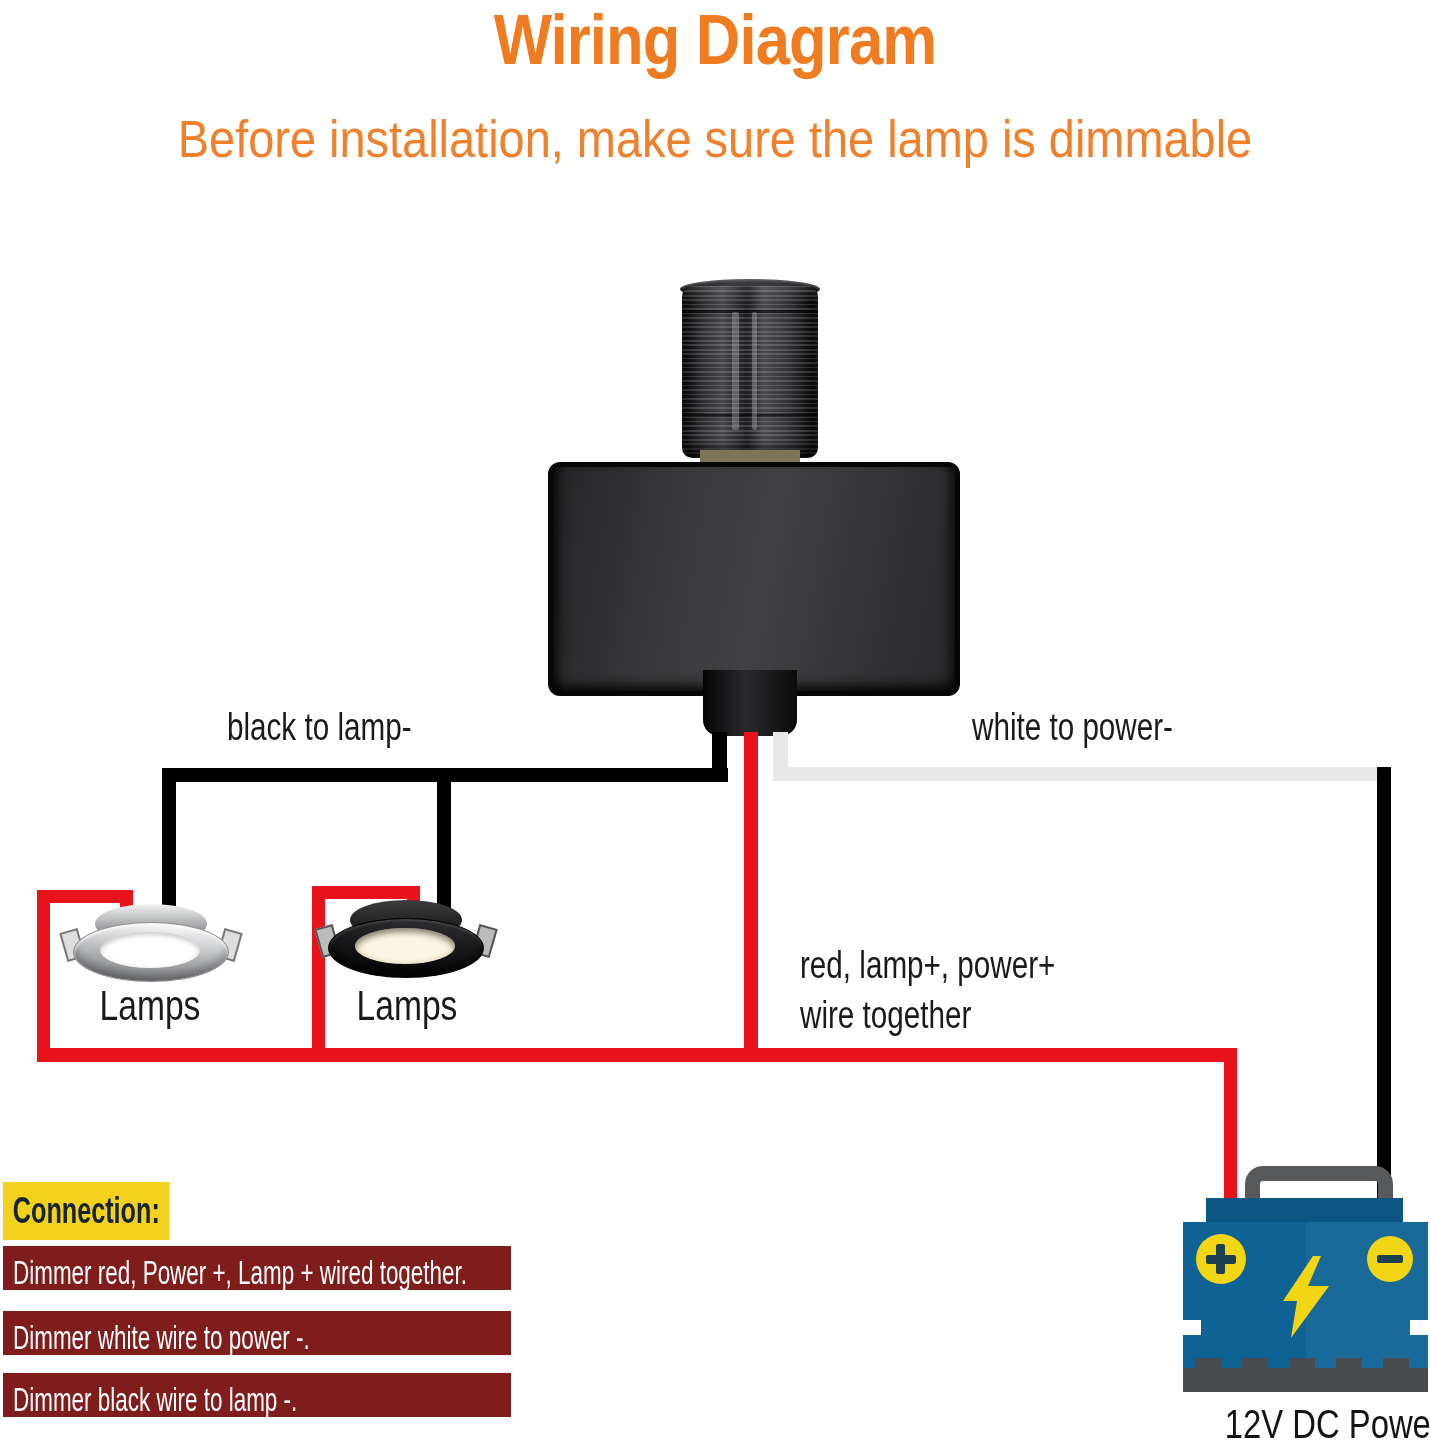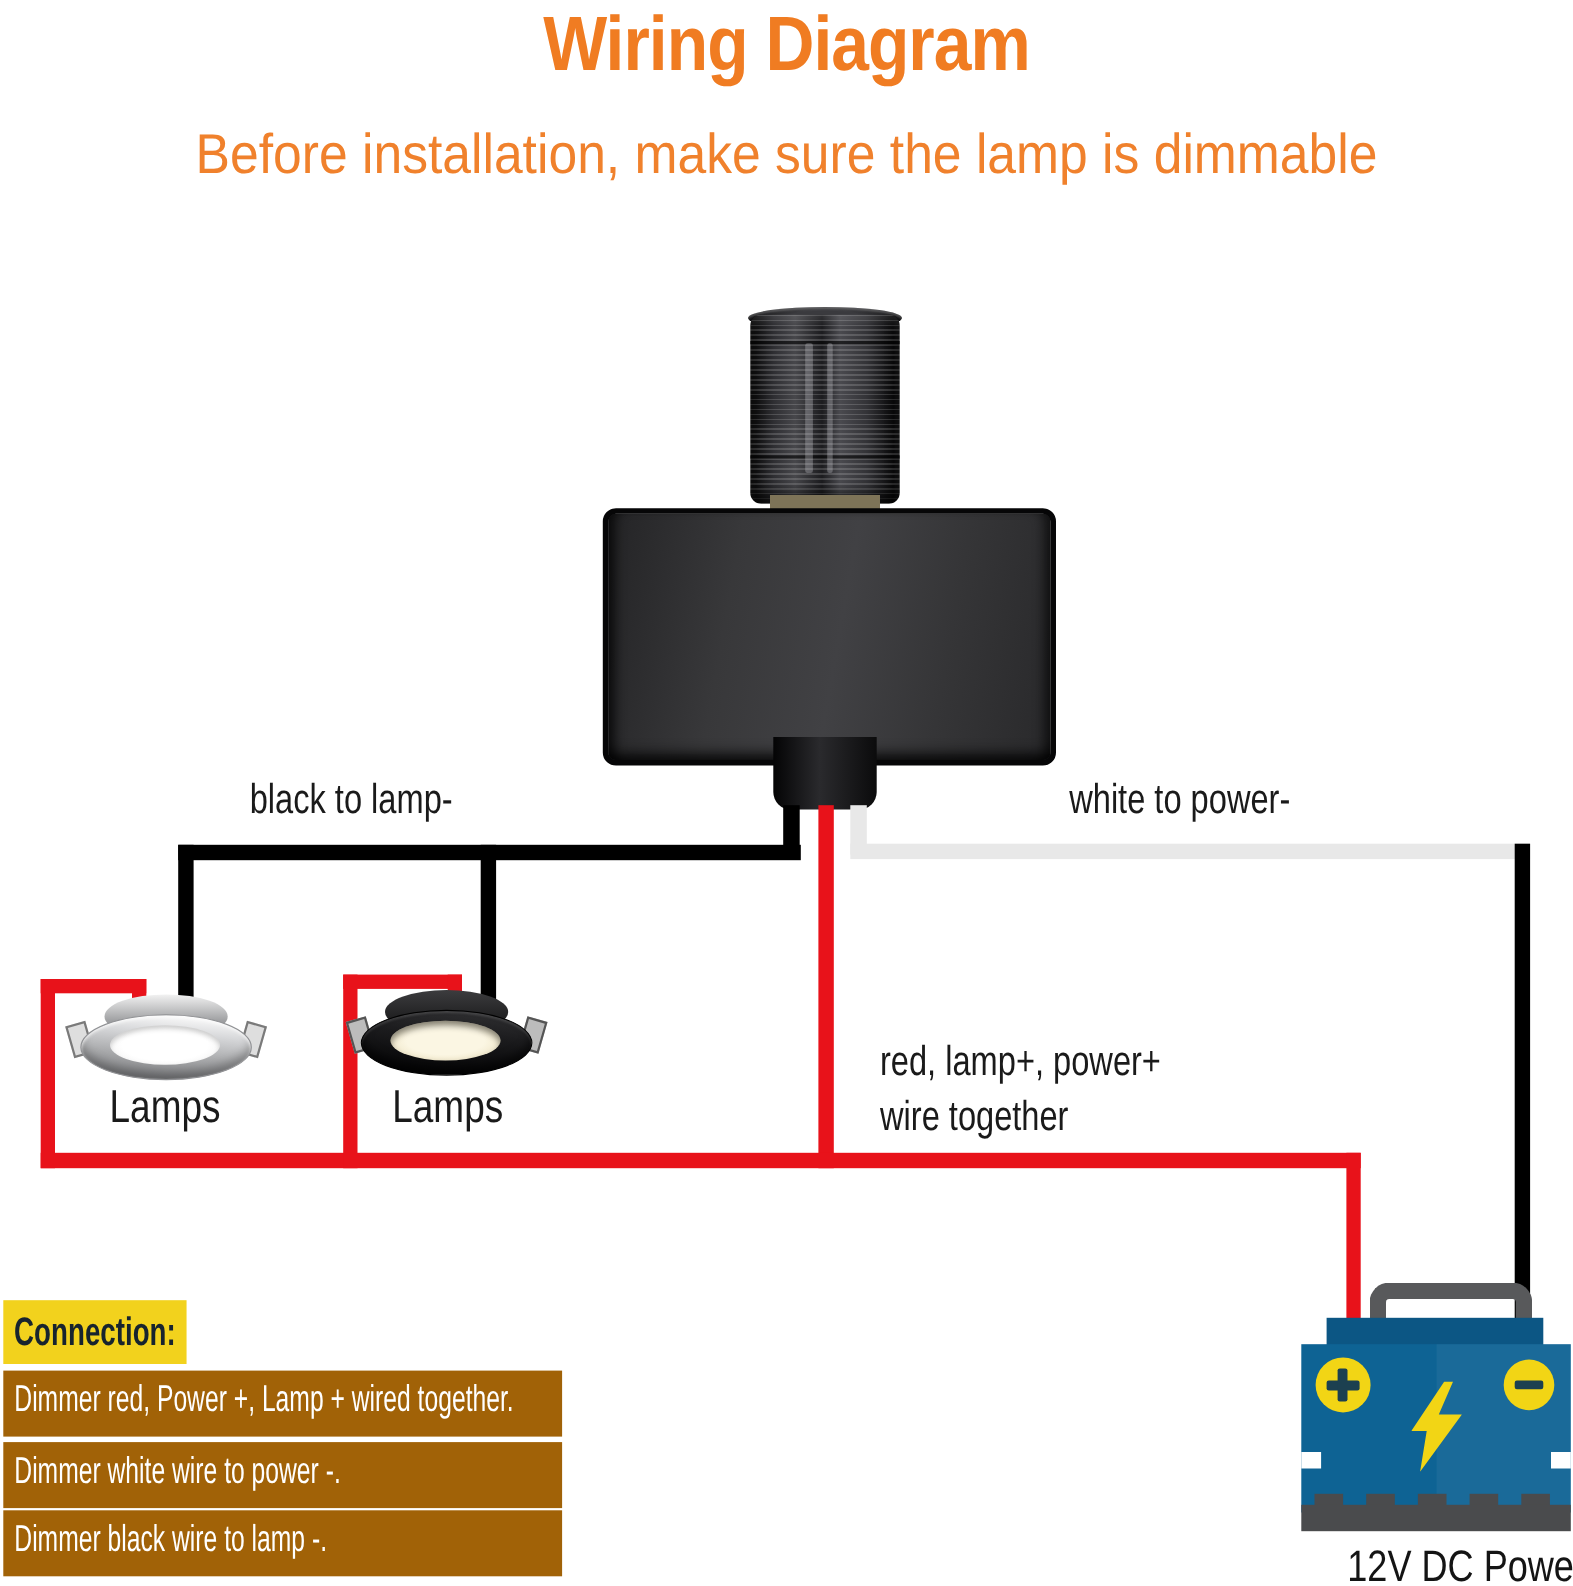--- a/index.html
+++ b/index.html
@@ -66,21 +66,21 @@
   .bat-notch{width:18px;height:15px;top:1320px;background:#fff;}
   .bat-tooth{width:26px;height:12px;top:1358px;background:#4A4B4D;}
   .bat-base{left:1183px;top:1368px;width:245px;height:24px;background:#4A4B4D;}
   .term{border-radius:50%;background:#F2D515;}
   .term-bar{background:#1C4050;border-radius:2px;}
   .bat-lbl{left:1205px;top:1402px;width:220px;text-align:center;font-size:40px;font-weight:500;
            color:#141414;transform:scaleX(.82);white-space:nowrap;}
   
   .conn-head{left:3px;top:1182px;background:#F2D21D;padding:8px 14px;font-size:36px;font-weight:700;
              color:#17242e;transform:scaleX(.7);transform-origin:left top;white-space:nowrap;}
-  .note-bar{left:3px;width:508px;height:60px;background:#a16207;line-height:52px;padding-left:10px;
+  .note-bar{left:3px;width:508px;height:44px;background:#7f1d1d;line-height:52px;padding-left:10px;
             box-sizing:border-box;}
   .note-text{display:inline-block;color:#ffffff;font-size:34px;font-weight:500;white-space:nowrap;
              transform:scaleX(.66);transform-origin:left center;}
 </style>
 </head>
 <body>
 
 <div id="page">
 
   <div class="abs title">Wiring Diagram</div>

